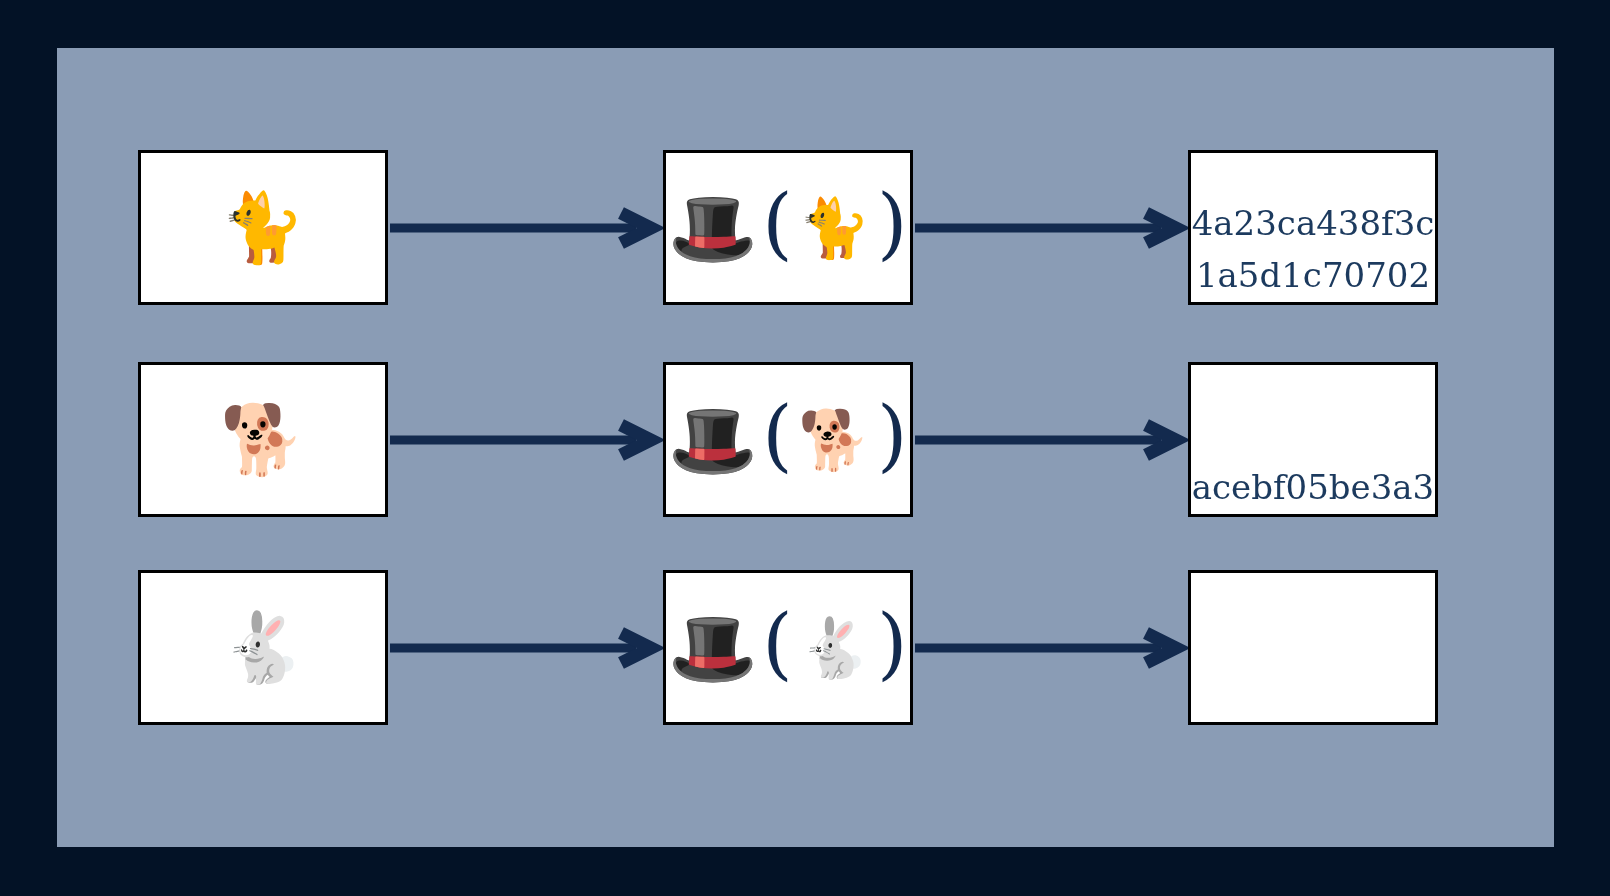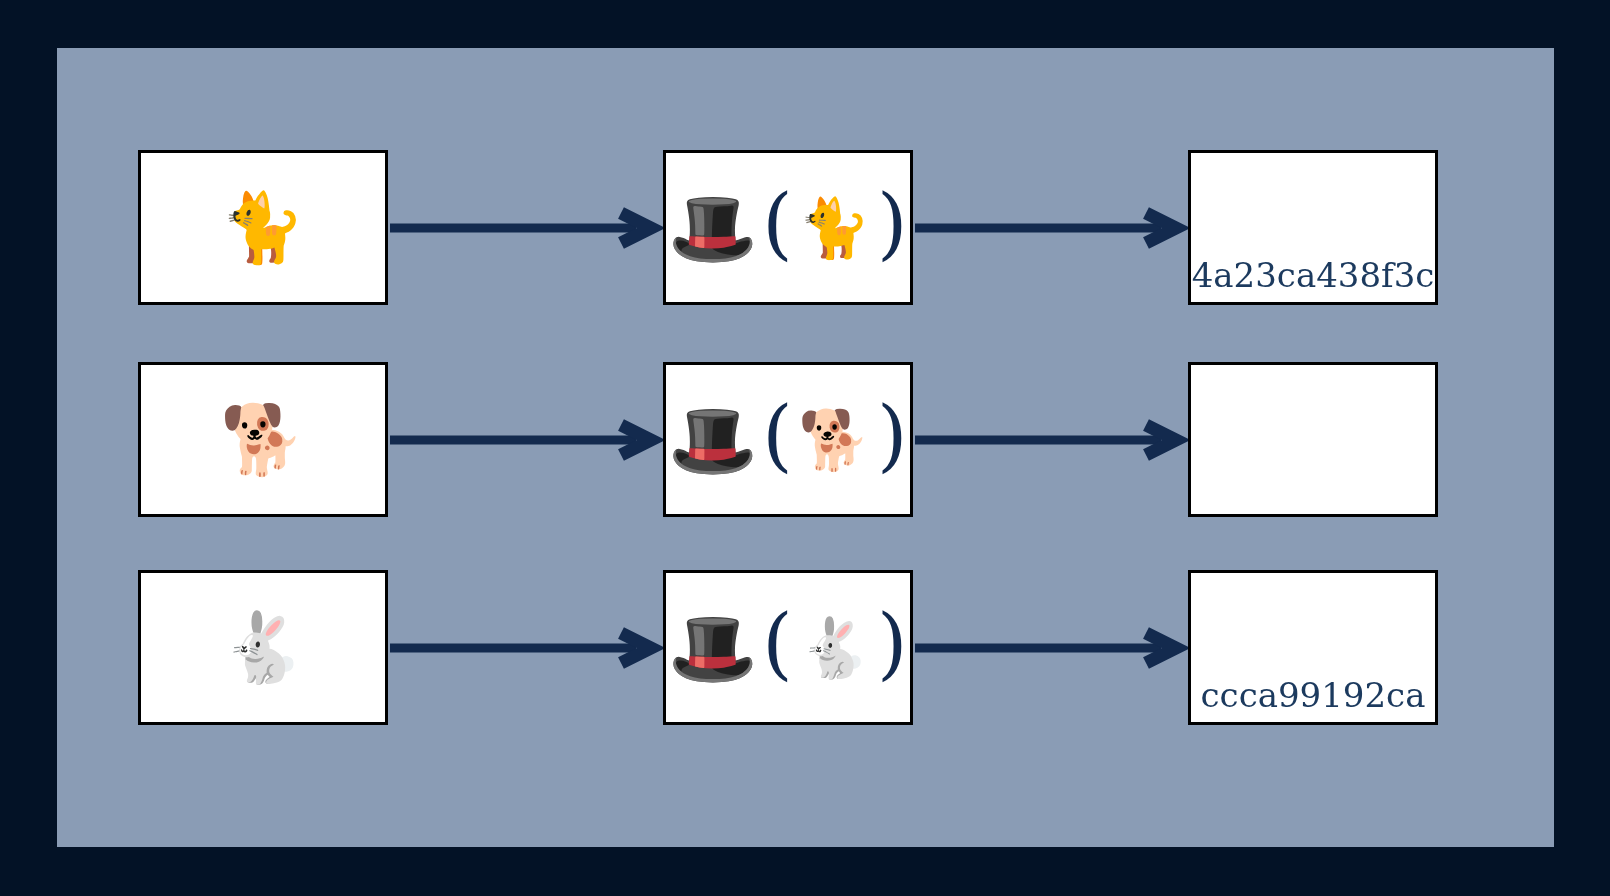--- a/index.html
+++ b/index.html
@@ -110,20 +110,21 @@
       <span class="paren">)</span>
     </div>
     <div class="arrow">
       <svg viewBox="0 0 275 44" aria-hidden="true">
         <line x1="2" y1="22" x2="248" y2="22" stroke="currentColor" stroke-width="9"></line>
         <polyline points="233,7 263,22 233,37" fill="none" stroke="currentColor" stroke-width="13"></polyline>
       </svg>
     </div>
     <div class="box hash-box">
       <span class="hash-line">4a23ca438f3c</span>
+      <span class="hash-line">1a5d1c70702</span>
     </div>
   </div>
 
   <div class="row row-1">
     <div class="box">
       <span class="emoji-lg">🐕</span>
     </div>
     <div class="arrow">
       <svg viewBox="0 0 275 44" aria-hidden="true">
         <line x1="2" y1="22" x2="248" y2="22" stroke="currentColor" stroke-width="9"></line>
@@ -136,20 +137,21 @@
       <span class="emoji-lg func-animal">🐕</span>
       <span class="paren">)</span>
     </div>
     <div class="arrow">
       <svg viewBox="0 0 275 44" aria-hidden="true">
         <line x1="2" y1="22" x2="248" y2="22" stroke="currentColor" stroke-width="9"></line>
         <polyline points="233,7 263,22 233,37" fill="none" stroke="currentColor" stroke-width="13"></polyline>
       </svg>
     </div>
     <div class="box hash-box">
+      <span class="hash-line">acebf05be3a3</span>
     </div>
   </div>
 
   <div class="row row-2">
     <div class="box">
       <span class="emoji-lg">🐇</span>
     </div>
     <div class="arrow">
       <svg viewBox="0 0 275 44" aria-hidden="true">
         <line x1="2" y1="22" x2="248" y2="22" stroke="currentColor" stroke-width="9"></line>
@@ -162,17 +164,16 @@
       <span class="emoji-lg func-animal">🐇</span>
       <span class="paren">)</span>
     </div>
     <div class="arrow">
       <svg viewBox="0 0 275 44" aria-hidden="true">
         <line x1="2" y1="22" x2="248" y2="22" stroke="currentColor" stroke-width="9"></line>
         <polyline points="233,7 263,22 233,37" fill="none" stroke="currentColor" stroke-width="13"></polyline>
       </svg>
     </div>
     <div class="box hash-box">
-      <span class="hash-line">ccca99192ca</span>
     </div>
   </div>
 
 </div>
 
 </body></html>

